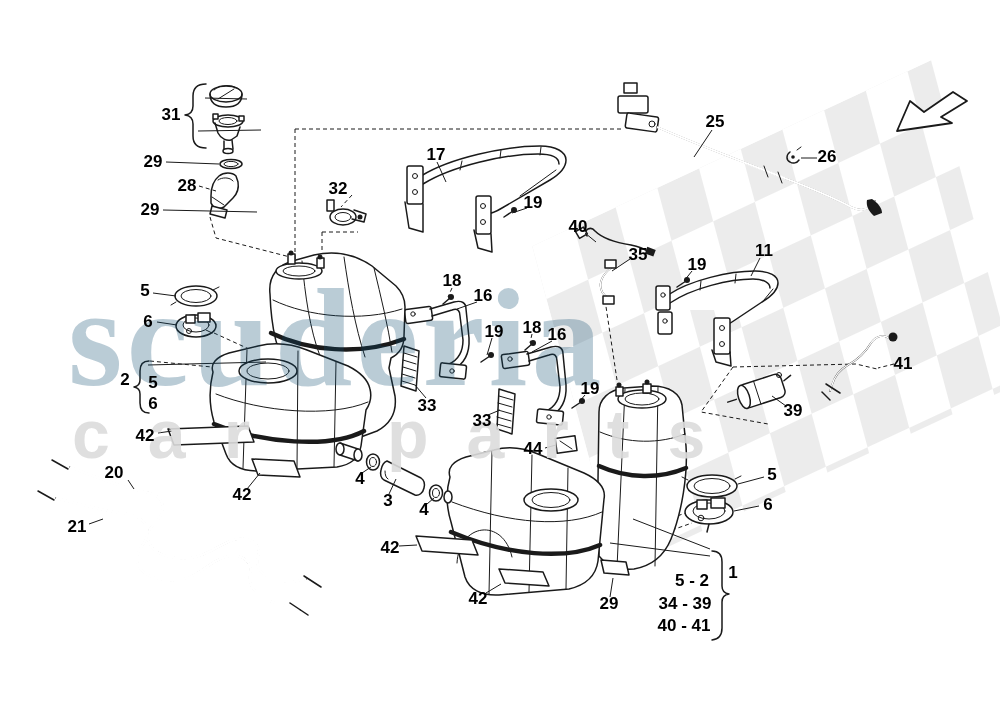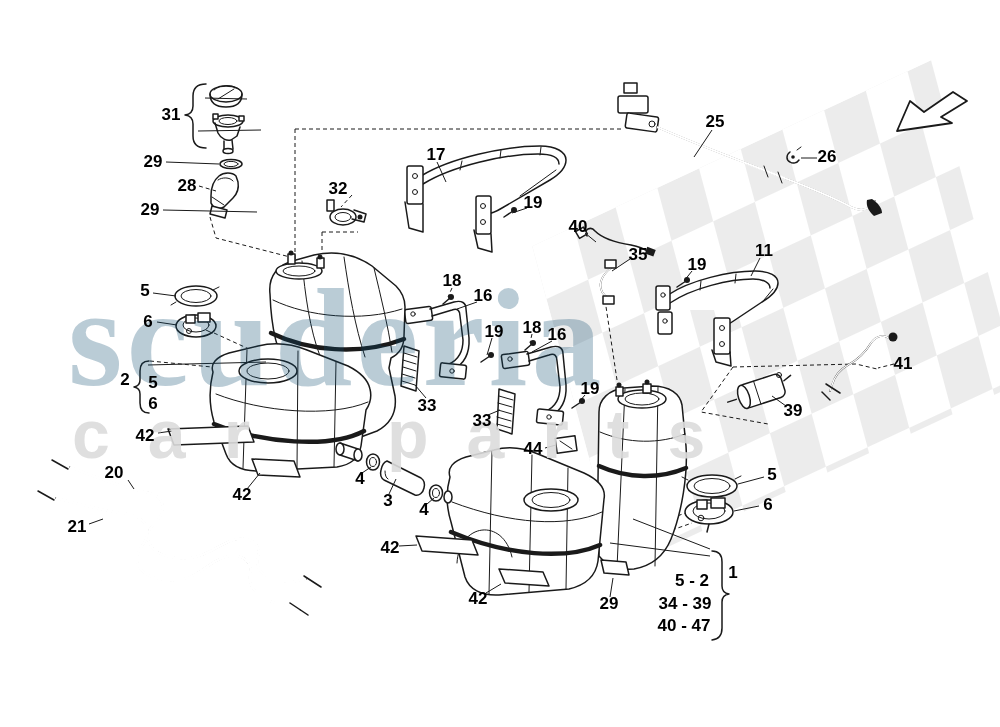--- a/index.html
+++ b/index.html
@@ -429,14 +429,14 @@
   <span class="co" style="left:478px;top:599px">42</span>
   <span class="co" style="left:533px;top:449px">44</span>
   <span class="co" style="left:793px;top:411px">39</span>
   <span class="co" style="left:903px;top:364px">41</span>
   <span class="co" style="left:772px;top:475px">5</span>
   <span class="co" style="left:768px;top:505px">6</span>
   <span class="co" style="left:609px;top:604px">29</span>
   <span class="co" style="left:733px;top:573px">1</span>
   <span class="co" style="left:692px;top:581px">5 - 2</span>
   <span class="co" style="left:685px;top:604px">34 - 39</span>
-  <span class="co" style="left:684px;top:626px">40 - 47</span>
+  <span class="co" style="left:684px;top:626px">40 - 41</span>
 </div>
 
 </body></html>

